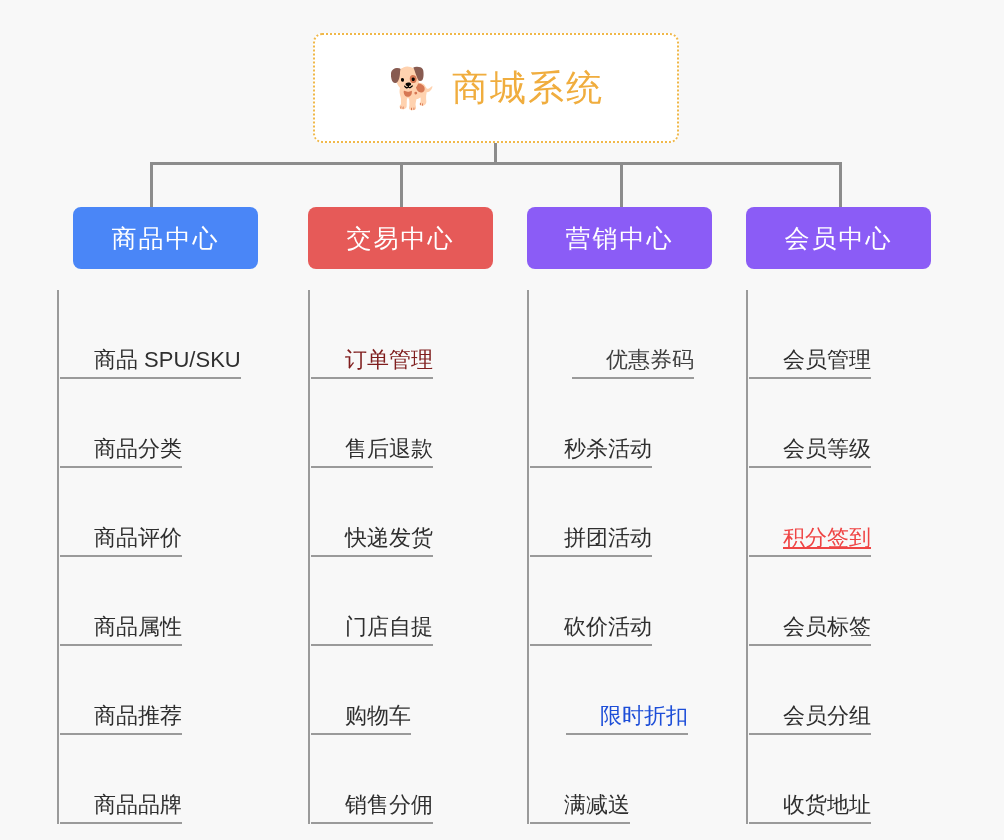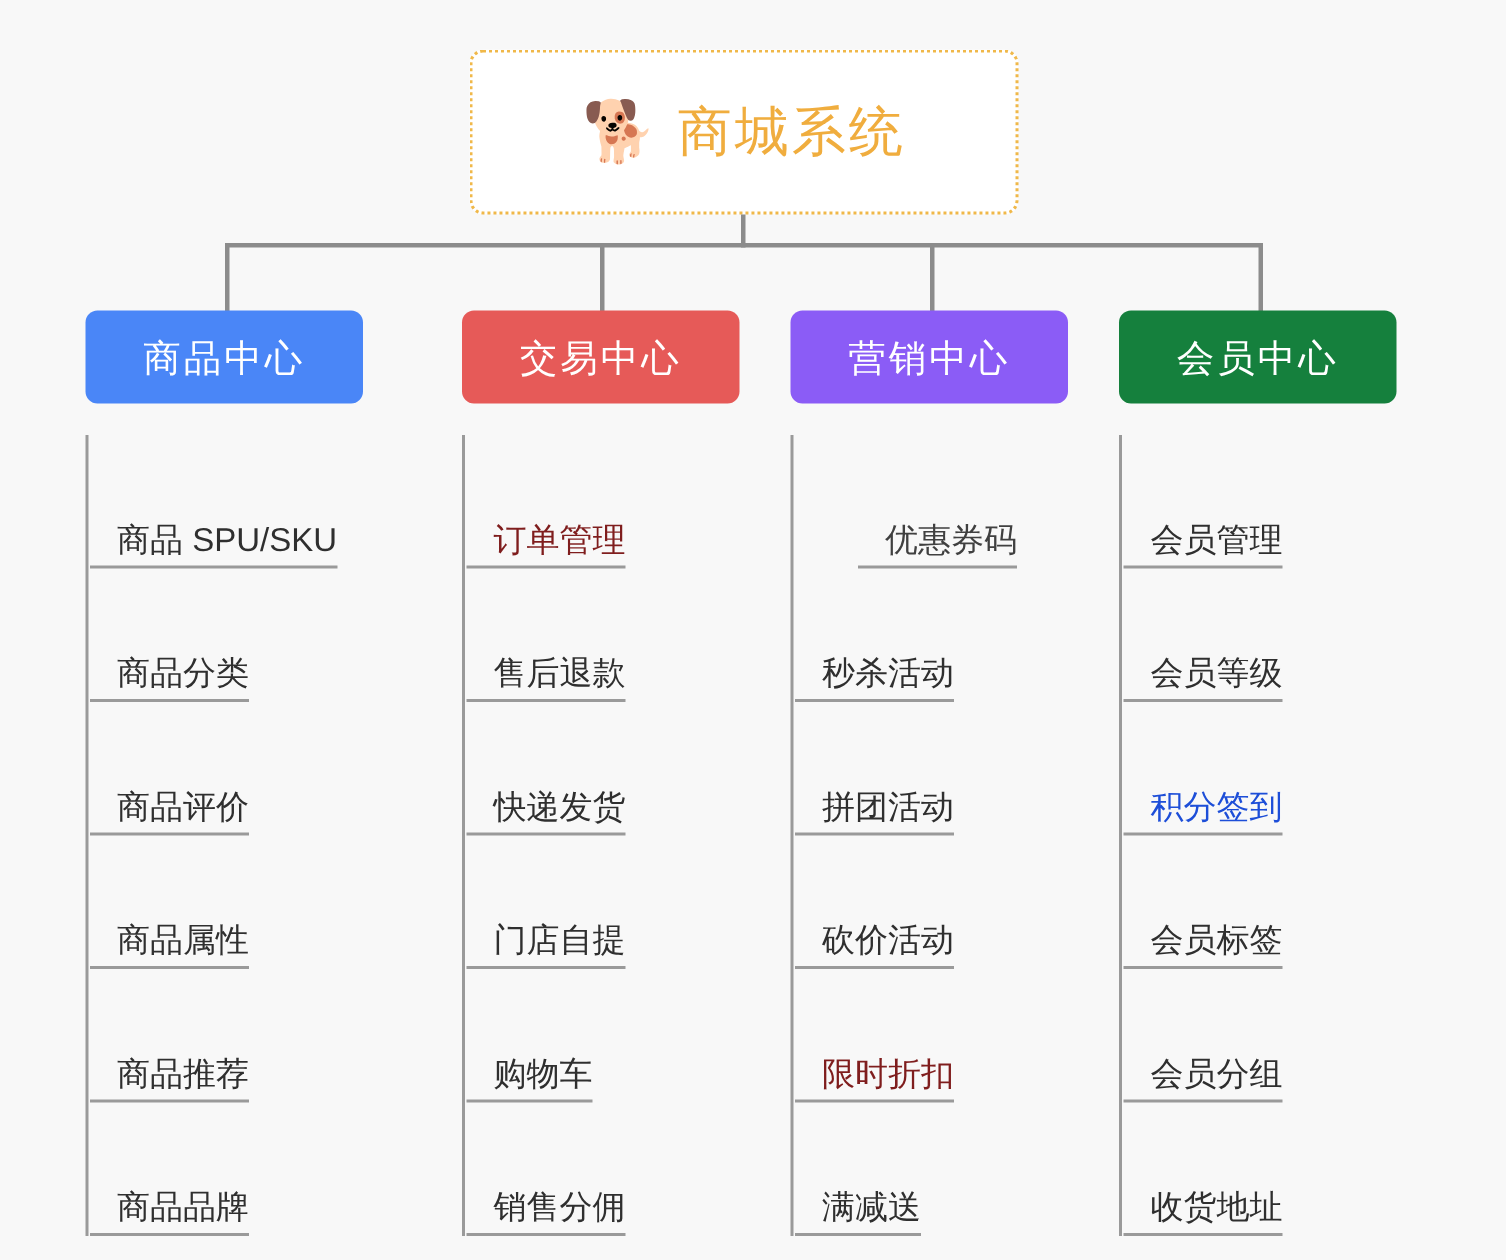--- a/index.html
+++ b/index.html
@@ -106,21 +106,21 @@
     position: relative;
     height: 89px;
     box-sizing: border-box;
     display: flex;
     align-items: flex-end;
   }
   .leaf-label {
     font-size: 22px;
     color: #2f2f2f;
     white-space: nowrap;
-    padding: 0 0 5px 18px;
+    padding: 0 0 5px 34px;
     line-height: 1.1;
     border-bottom: 2px solid #9a9a9a;
     display: inline-block;
     box-sizing: border-box;
   }
 </style>
 </head>
 <body style="background: rgb(248, 248, 248);">
 
 <div id="mindmap">
@@ -131,21 +131,21 @@
   </div>
 
   <div class="conn conn-stem" style="background: rgb(140, 140, 140);"></div>
   <div class="conn conn-bus" style="background: rgb(140, 140, 140);"></div>
   <div class="conn conn-drop" style="left: 150px; background: rgb(140, 140, 140);"></div>
   <div class="conn conn-drop" style="left: 400px; background: rgb(140, 140, 140);"></div>
   <div class="conn conn-drop" style="left: 620px; background: rgb(140, 140, 140);"></div>
   <div class="conn conn-drop" style="left: 839px; background: rgb(140, 140, 140);"></div>
 
   <div class="column" style="left:57px; width:240px;">
-    <div class="cat-box" style="width: 185px; background: rgb(74, 134, 247);">
+    <div class="cat-box" style="width: 185px; background: rgb(74, 134, 247); margin-left: 16px;">
       <span>商品中心</span>
     </div>
     <div class="branch">
       <div class="spine" style="background: rgb(154, 154, 154);"></div>
       <div class="leaf">
           <span class="leaf-label" style="color: rgb(47, 47, 47); border-bottom-color: rgb(154, 154, 154);">商品 SPU/SKU</span>
         </div>
       <div class="leaf">
           <span class="leaf-label" style="color: rgb(47, 47, 47); border-bottom-color: rgb(154, 154, 154);">商品分类</span>
         </div>
@@ -203,42 +203,42 @@
       <div class="leaf">
           <span class="leaf-label" style="color: rgb(47, 47, 47); border-bottom-color: rgb(154, 154, 154);">秒杀活动</span>
         </div>
       <div class="leaf">
           <span class="leaf-label" style="color: rgb(47, 47, 47); border-bottom-color: rgb(154, 154, 154);">拼团活动</span>
         </div>
       <div class="leaf">
           <span class="leaf-label" style="color: rgb(47, 47, 47); border-bottom-color: rgb(154, 154, 154);">砍价活动</span>
         </div>
       <div class="leaf">
-          <span class="leaf-label" style="color: #7f1d1d; border-bottom-color: rgb(154, 154, 154);">限时折扣</span>
+          <span class="leaf-label" style="color: #1d4ed8; border-bottom-color: rgb(154, 154, 154); margin-left: 36px;">限时折扣</span>
         </div>
       <div class="leaf">
           <span class="leaf-label" style="color: rgb(47, 47, 47); border-bottom-color: rgb(154, 154, 154);">满减送</span>
         </div>
     </div>
   </div>
 
   <div class="column" style="left:746px; width:200px;">
-    <div class="cat-box" style="width: 185px; background: #15803d;">
+    <div class="cat-box" style="width: 185px; background: #8b5cf6;">
       <span>会员中心</span>
     </div>
     <div class="branch">
       <div class="spine" style="background: rgb(154, 154, 154);"></div>
       <div class="leaf">
           <span class="leaf-label" style="color: rgb(47, 47, 47); border-bottom-color: rgb(154, 154, 154); margin-top: 25px;">会员管理</span>
         </div>
       <div class="leaf">
           <span class="leaf-label" style="color: rgb(47, 47, 47); border-bottom-color: rgb(154, 154, 154);">会员等级</span>
         </div>
       <div class="leaf">
-          <span class="leaf-label" style="color: #1d4ed8; border-bottom-color: rgb(154, 154, 154);">积分签到</span>
+          <span class="leaf-label" style="color: #ef4444; border-bottom-color: rgb(154, 154, 154); text-decoration: underline;">积分签到</span>
         </div>
       <div class="leaf">
           <span class="leaf-label" style="color: rgb(47, 47, 47); border-bottom-color: rgb(154, 154, 154);">会员标签</span>
         </div>
       <div class="leaf">
           <span class="leaf-label" style="color: rgb(47, 47, 47); border-bottom-color: rgb(154, 154, 154);">会员分组</span>
         </div>
       <div class="leaf">
           <span class="leaf-label" style="color: rgb(47, 47, 47); border-bottom-color: rgb(154, 154, 154);">收货地址</span>
         </div>

